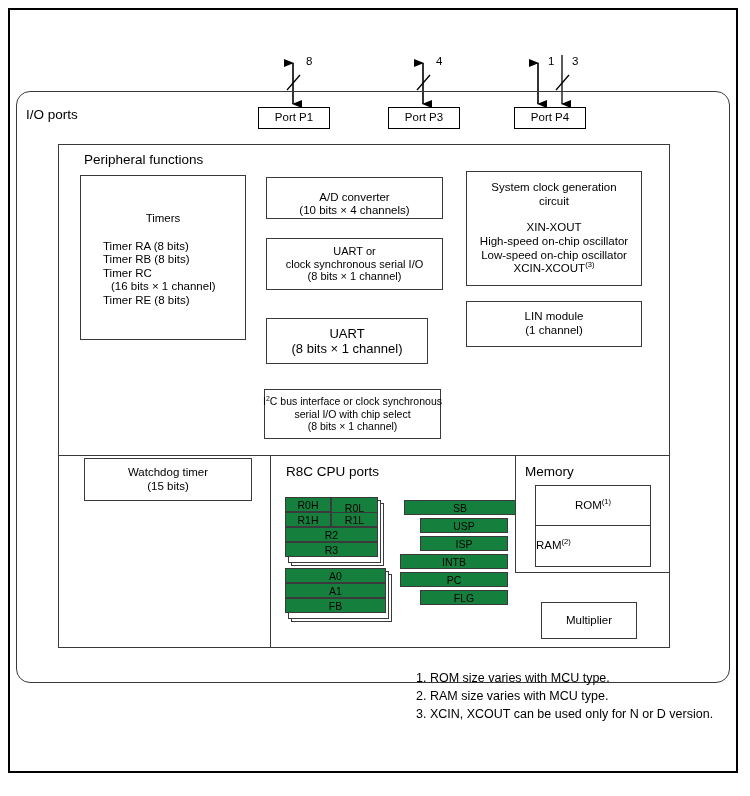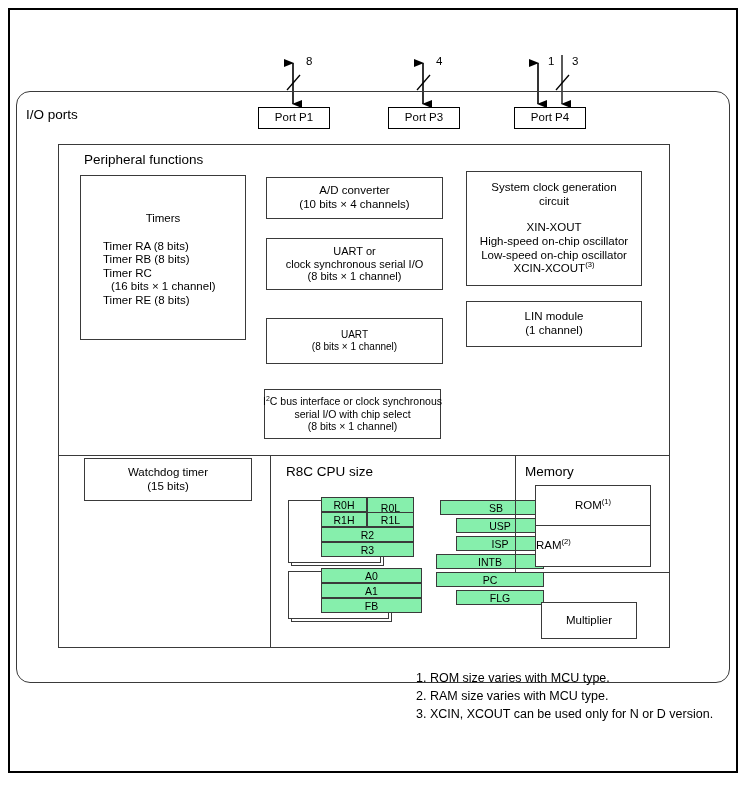--- a/index.html
+++ b/index.html
@@ -131,27 +131,26 @@
   .port {
     font-size: 11.5px;
     border: 1px solid #000;
   }
 
   
   .reg {
     position: absolute;
     box-sizing: border-box;
     border: 1px solid #3a3a3a;
-    background: #86efac;
+    background: #15803d;
     font-size: 10.5px;
     display: flex;
     align-items: center;
     justify-content: center;
     white-space: nowrap;
-    margin-left: 36px;
   }
   .regshadow {
     position: absolute;
     box-sizing: border-box;
     border: 1px solid #3a3a3a;
     background: #fff;
   }
 
   .notes {
     position: absolute;
@@ -229,32 +228,32 @@
 
   <div class="bx" style="left:80px; top:175px; width:166px; height:165px; justify-content:flex-start; padding-top:36px; font-size:11.5px;">
     <span class="ln" style="margin-bottom:14px;">Timers</span>
     <span class="ln" style="align-self:flex-start; padding-left:22px;">Timer RA (8 bits)</span>
     <span class="ln" style="align-self:flex-start; padding-left:22px;">Timer RB (8 bits)</span>
     <span class="ln" style="align-self:flex-start; padding-left:22px;">Timer RC</span>
     <span class="ln" style="align-self:flex-start; padding-left:30px;">(16 bits × 1 channel)</span>
     <span class="ln" style="align-self:flex-start; padding-left:22px;">Timer RE (8 bits)</span>
   </div>
 
-  <div class="bx" style="left:266px; top:177px; width:177px; height:42px; font-size:11.5px;">
+  <div class="bx" style="left:266px; top:177px; width:177px; height:42px; font-size:11.5px;justify-content:flex-end;">
     <span class="ln">A/D converter</span>
     <span class="ln">(10 bits × 4 channels)</span>
   </div>
 
   <div class="bx" style="left:266px; top:238px; width:177px; height:52px; font-size:11px;">
     <span class="ln">UART or</span>
     <span class="ln">clock synchronous serial I/O</span>
     <span class="ln">(8 bits × 1 channel)</span>
   </div>
 
-  <div class="bx" style="left:266px; top:318px; width:177px; height:46px; font-size:10px;">
+  <div class="bx" style="left:266px; top:318px; width:162px; height:46px; font-size:13px;">
     <span class="ln">UART</span>
     <span class="ln">(8 bits × 1 channel)</span>
   </div>
 
   <div class="bx" style="left:264px; top:389px; width:177px; height:50px; font-size:10.5px;">
     <span class="ln">I<sup>2</sup>C bus interface or clock synchronous</span>
     <span class="ln">serial I/O with chip select</span>
     <span class="ln">(8 bits × 1 channel)</span>
   </div>
 
@@ -274,21 +273,21 @@
   </div>
 
   <div class="lower-sep"></div>
   <div class="vert-sep"></div>
 
   <div class="bx" style="left:84px; top:458px; width:168px; height:43px; font-size:11.5px;">
     <span class="ln">Watchdog timer</span>
     <span class="ln">(15 bits)</span>
   </div>
 
-  <div class="cpu-label">R8C CPU size</div>
+  <div class="cpu-label">R8C CPU ports</div>
 
   <div class="regshadow" style="left:291px; top:503px; width:93px; height:63px;"></div>
   <div class="regshadow" style="left:288px; top:500px; width:93px; height:63px;"></div>
 
   <div class="reg" style="left:285px; top:497px; width:46px; height:15px;">R0H</div>
   <div class="reg" style="left:331px; top:497px; width:47px; height:22px;">R0L</div>
   <div class="reg" style="left:285px; top:512px; width:46px; height:15px;">R1H</div>
   <div class="reg" style="left:331px; top:512px; width:47px; height:15px;">R1L</div>
   <div class="reg" style="left:285px; top:527px; width:93px; height:15px;">R2</div>
   <div class="reg" style="left:285px; top:542px; width:93px; height:15px;">R3</div>

